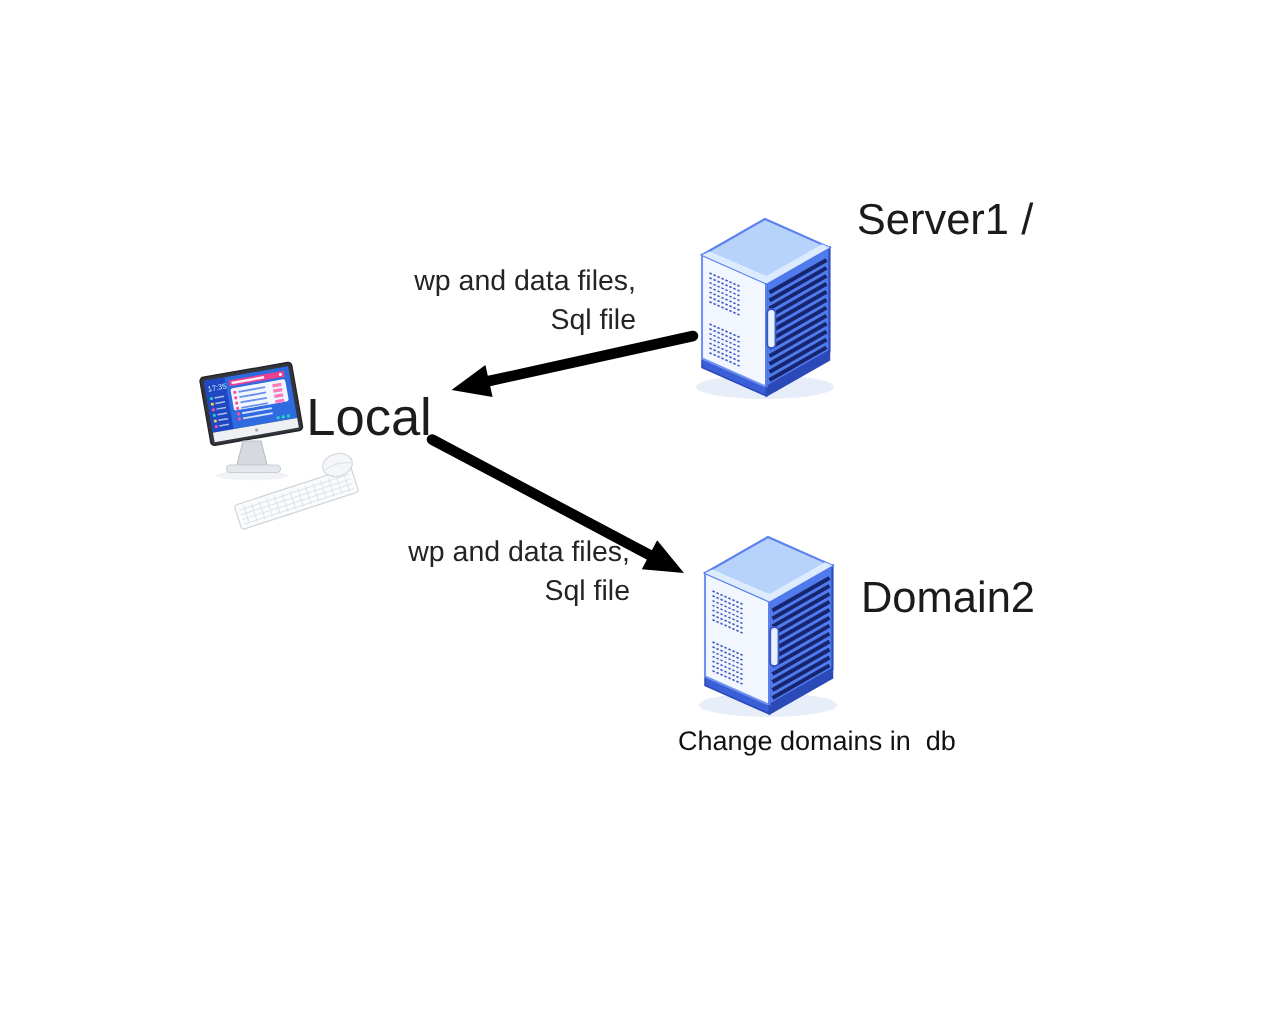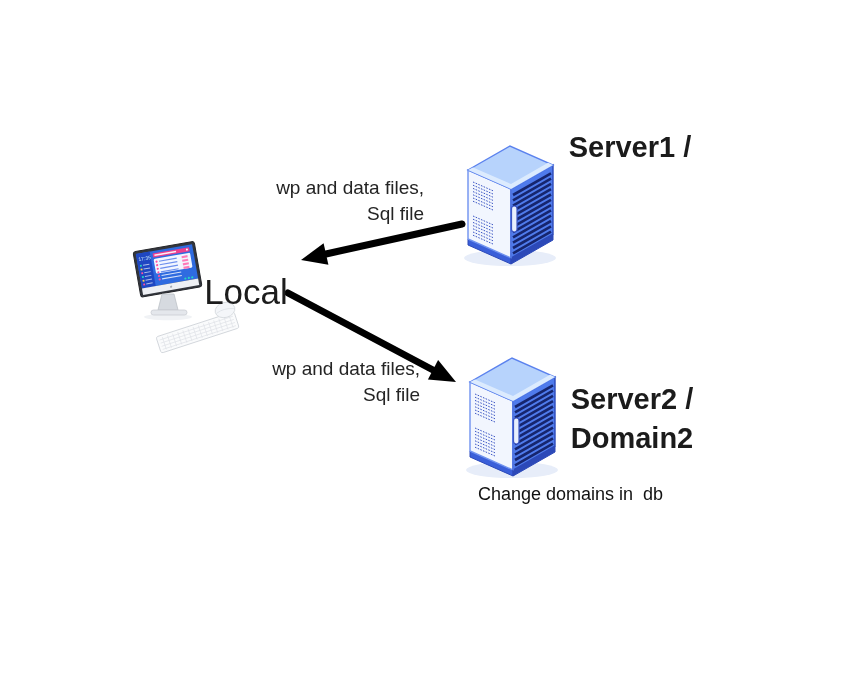--- a/index.html
+++ b/index.html
@@ -6,42 +6,40 @@
   .canvas{
     position:relative;
     width:849px;height:682px;
     background:#ffffff;
     font-family:"Liberation Sans", sans-serif;
     color:#1c1c1c;
     overflow:hidden;
   }
   .abs{position:absolute;}
   .label-local{
-    left:198px;top:271px;width:96px;
+    left:198px;top:258px;width:96px;
     font-size:35px;line-height:42px;text-align:center;
   }
   .server-label{
     width:160px;text-align:center;
     font-size:29px;line-height:39px;
     color:#1b1b1b;
-    font-weight:bold;
   }
   .server1-label{left:550px;top:128px;}
   .server2-label{left:552px;top:380px;}
   .transfer-label{
     width:168px;text-align:right;
     font-size:19px;line-height:26px;color:#242424;
   }
   .transfer-top{left:256px;top:175px;}
   .transfer-bottom{left:252px;top:356px;}
   .note{
     left:452px;top:484px;
     font-size:18px;color:#111;
     white-space:pre;
-    margin-left:26px;
   }
   svg{display:block;}
   .icon-layer{pointer-events:none;}
 </style>
 </head>
 <body>
 
 <div class="canvas">
 
   <svg width="0" height="0" style="position:absolute" aria-hidden="true">
@@ -184,21 +182,20 @@
     <use href="#server-icon"></use>
   </svg>
 
   <div class="abs label-local">Local</div>
 
   <div class="abs server-label server1-label">
     <div>Server1 /</div>
   </div>
 
   <div class="abs server-label server2-label">
-    <div>Server2 /</div>
     <div>Domain2</div>
   </div>
 
   <div class="abs transfer-label transfer-top">
     <div>wp and data files,</div>
     <div>Sql file</div>
   </div>
 
   <div class="abs transfer-label transfer-bottom">
     <div>wp and data files,</div>

